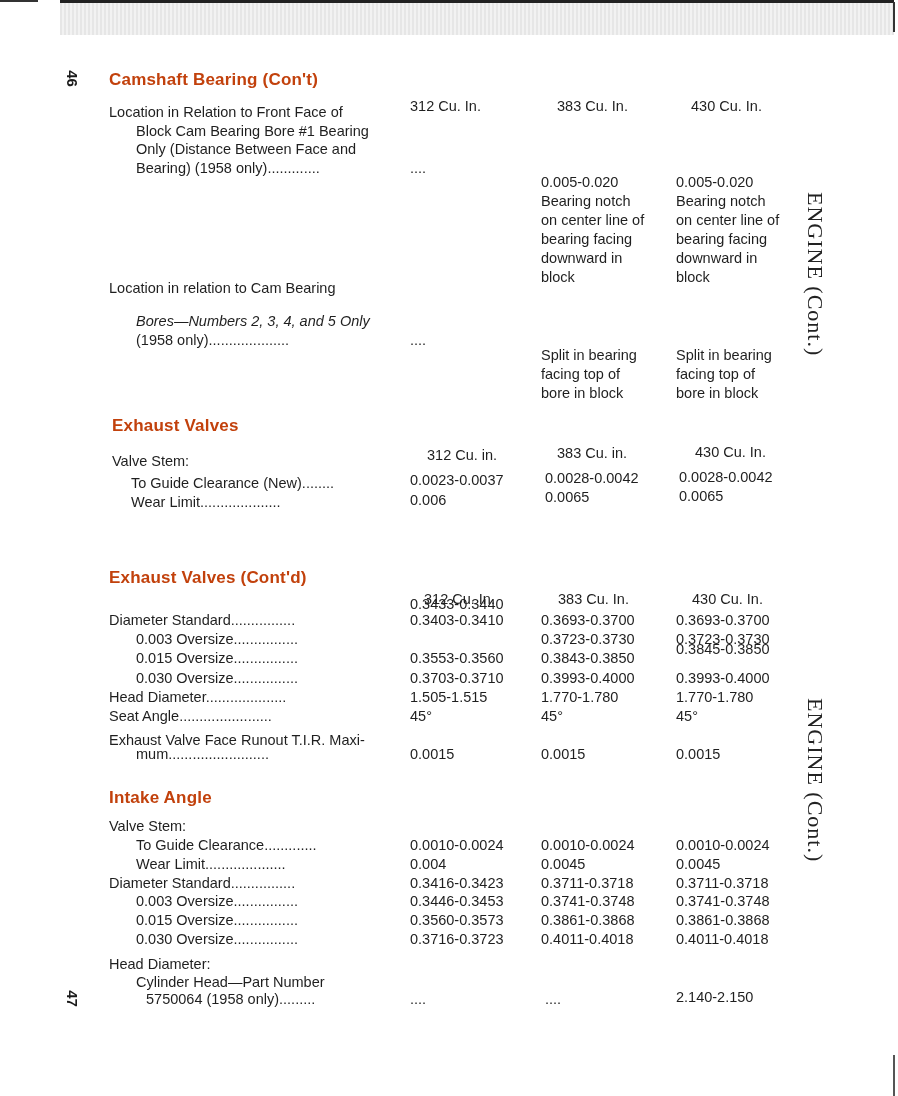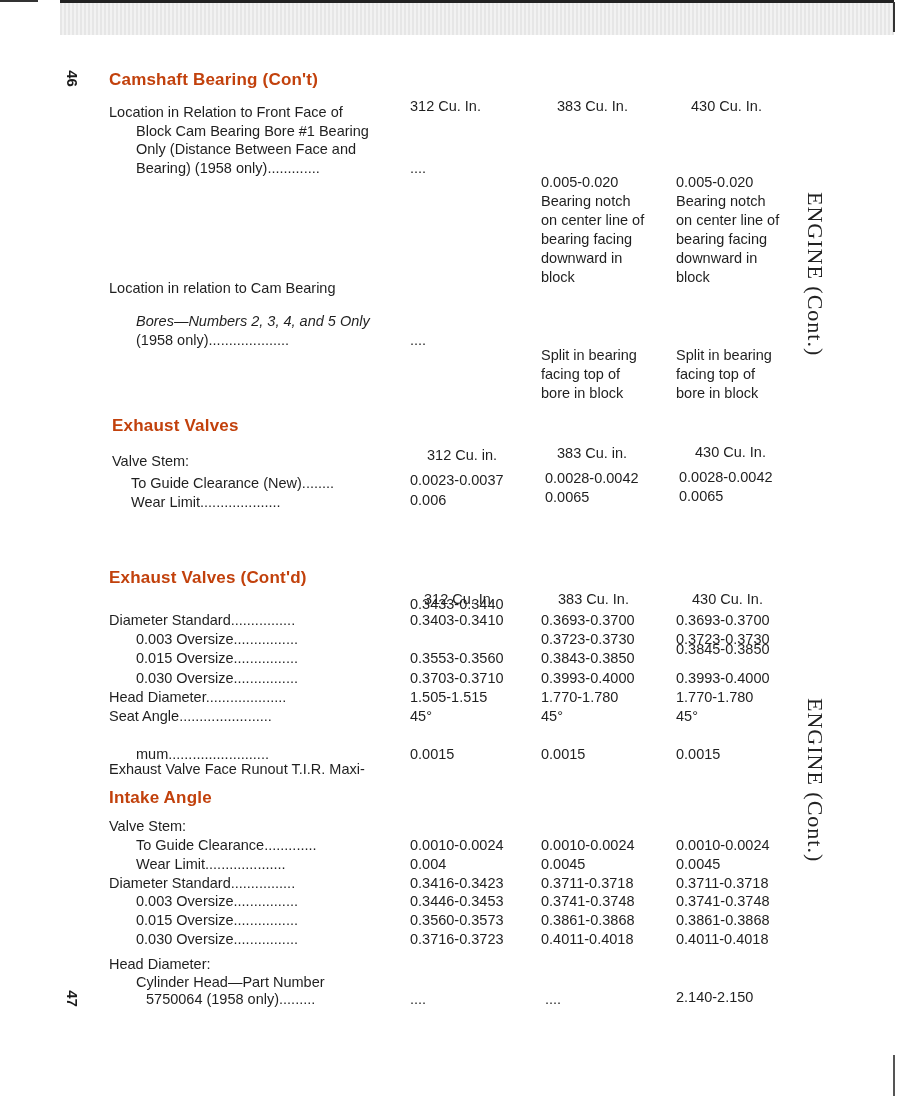--- a/index.html
+++ b/index.html
@@ -108,21 +108,21 @@
     <div class="t c2" style="top: 668.6px;">0.3993-0.4000</div>
     <div class="t c3" style="top: 668.6px;">0.3993-0.4000</div>
     <div class="t lbl" style="top: 687.8px;">Head Diameter....................</div>
     <div class="t c1" style="top: 687.8px;">1.505-1.515</div>
     <div class="t c2" style="top: 687.8px;">1.770-1.780</div>
     <div class="t c3" style="top: 687.8px;">1.770-1.780</div>
     <div class="t lbl" style="top: 707px;">Seat Angle.......................</div>
     <div class="t c1" style="top: 707px;">45°</div>
     <div class="t c2" style="top: 707px;">45°</div>
     <div class="t c3" style="top: 707px;">45°</div>
-    <div class="t lbl" style="top: 760px; text-align: right;">Exhaust Valve Face Runout T.I.R. Maxi-</div>
+    <div class="t lbl" style="top: 731px; text-align: right;">Exhaust Valve Face Runout T.I.R. Maxi-</div>
     <div class="t c1" style="top: 726.2px;"></div>
     <div class="t c2" style="top: 726.2px;"></div>
     <div class="t c3" style="top: 726.2px;"></div>
     <div class="t ind1" style="top: 745.4px;">mum.........................</div>
     <div class="t c1" style="top: 745.4px;">0.0015</div>
     <div class="t c2" style="top: 745.4px;">0.0015</div>
     <div class="t c3" style="top: 745.4px;">0.0015</div>
   </div>
 
 <div class="h lbl" style="top:788px;">Intake Angle</div>

